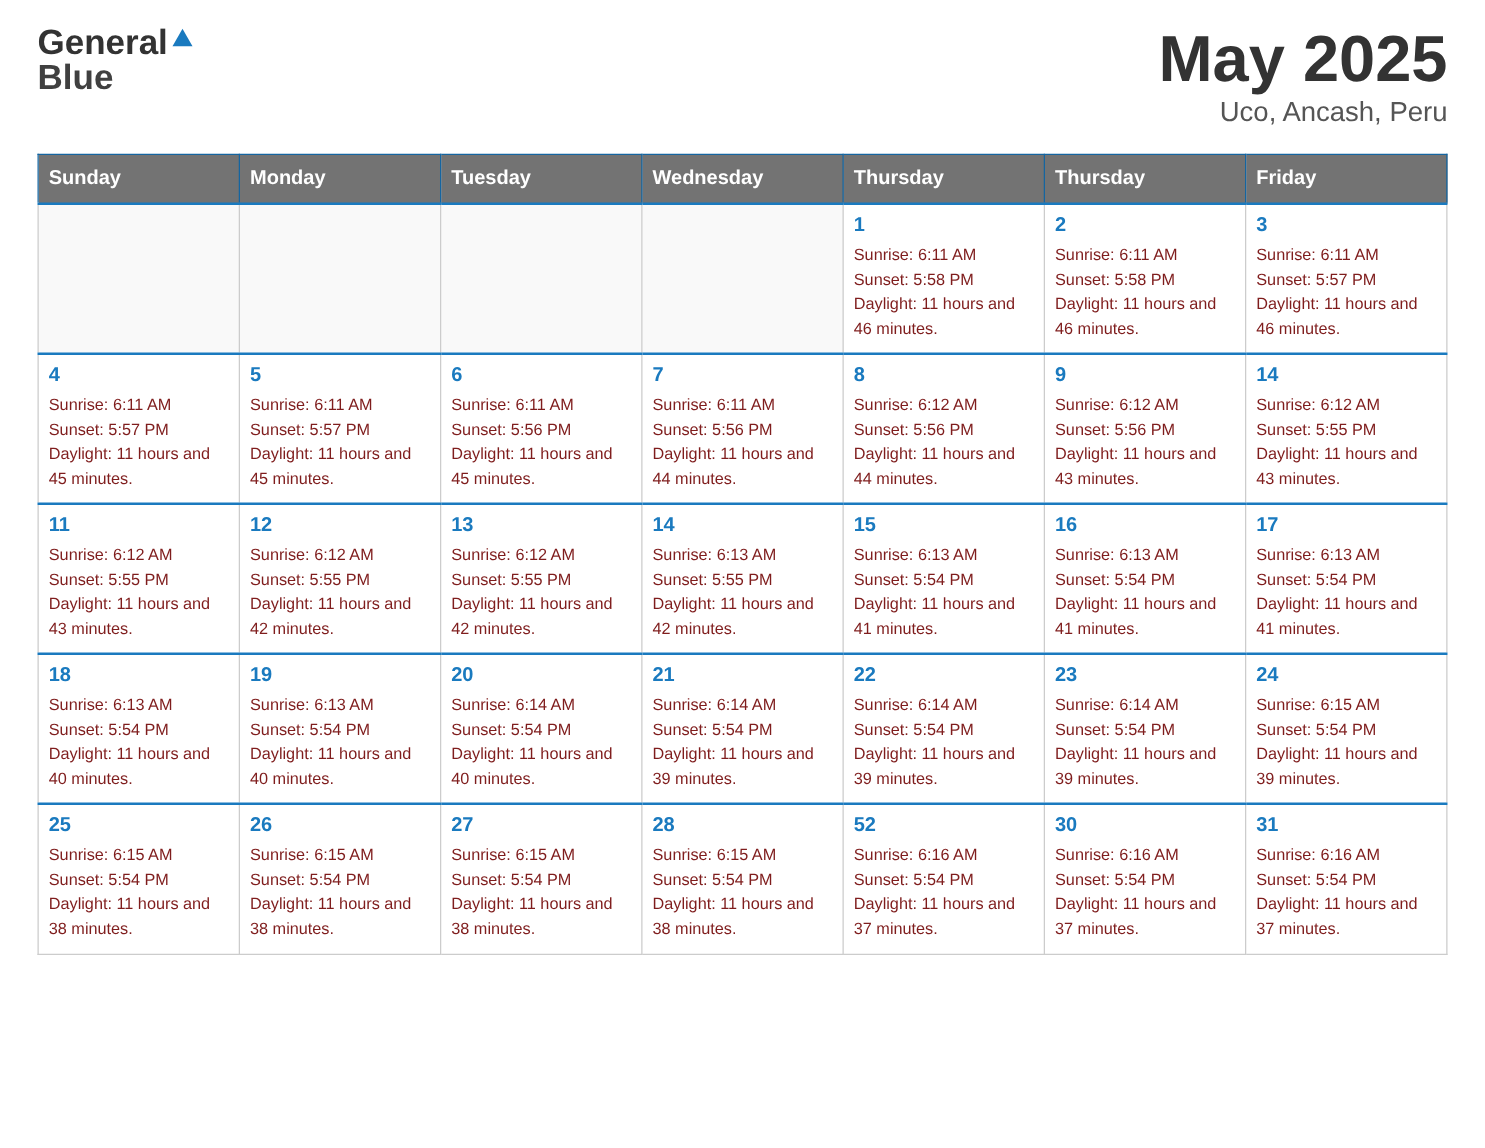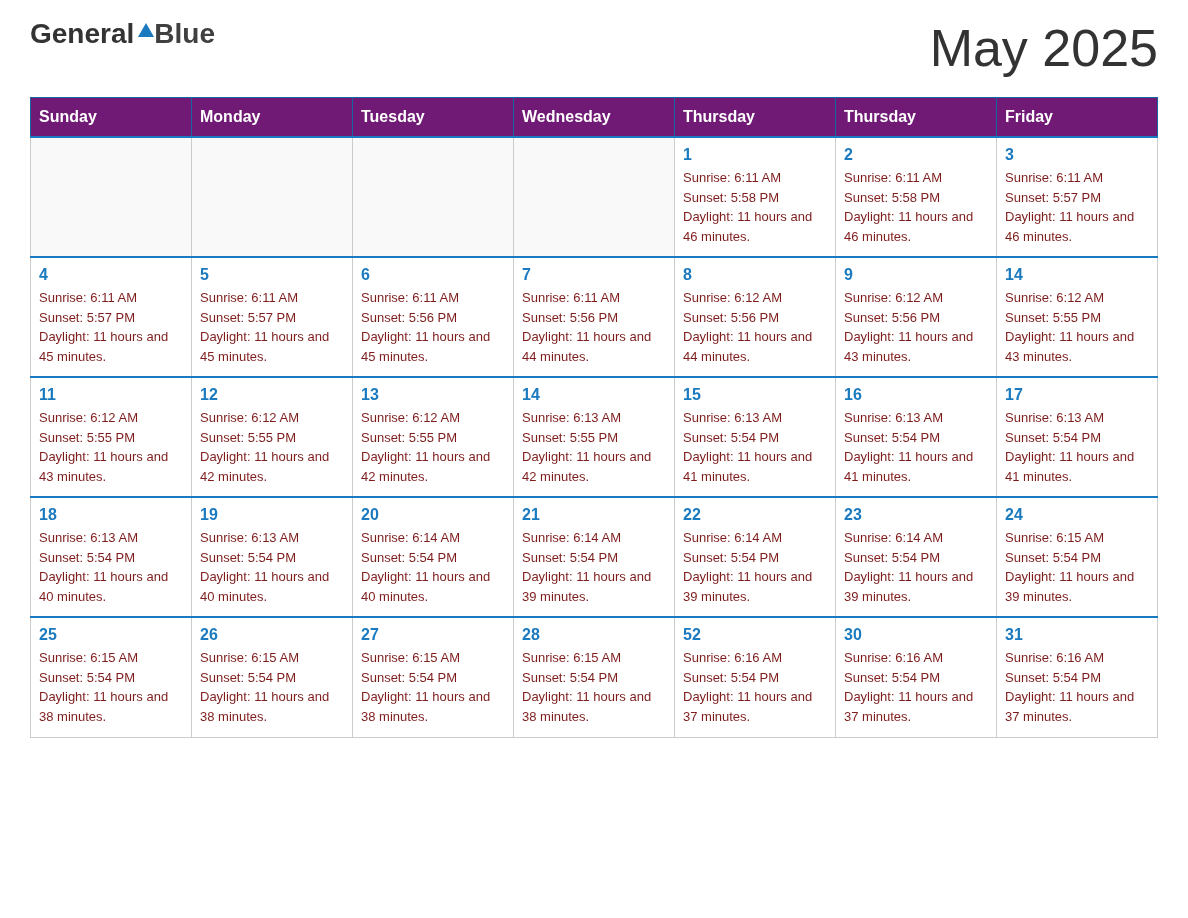--- a/index.html
+++ b/index.html
@@ -12,21 +12,21 @@
       padding: 20px 30px;
     }
     .header {
       display: flex;
       justify-content: space-between;
       align-items: flex-start;
       margin-bottom: 20px;
     }
     .logo {
       display: flex;
-      flex-direction: row;
+      flex-direction: column;
       align-items: flex-start;
     }
     .logo-general {
       font-size: 28px;
       font-weight: bold;
       color: #333;
       line-height: 1;
     }
     .logo-blue {
       font-size: 28px;
@@ -34,35 +34,35 @@
       color: #404040;
       line-height: 1;
       display: flex;
       align-items: center;
     }
     .title-block {
       text-align: right;
     }
     .month-title {
       font-size: 52px;
-      font-weight: normal;
+      font-weight: bold;
       color: #333;
       line-height: 1.1;
     }
     .location {
       font-size: 22px;
       color: #555;
     }
     .calendar {
       width: 100%;
       border-collapse: collapse;
       border: 1px solid #aaa;
     }
     .calendar thead tr th {
-      background-color: #701a75;
+      background-color: #737373;
       color: #fff;
       font-size: 16px;
       font-weight: bold;
       padding: 10px 8px;
       text-align: left;
       border: 1px solid #1565a0;
     }
     .calendar tbody tr td {
       vertical-align: top;
       width: 14.28%;
@@ -96,20 +96,21 @@
 <div class="header">
   <div class="logo">
     <div style="display:flex;align-items:center;">
       <span class="logo-general">General</span>
       <span style="display:inline-block;width:0;height:0;border-left:8px solid transparent;border-right:8px solid transparent;border-bottom:14px solid #1a7abf;margin-left:4px;transform:translateY(-4px);"></span>
     </div>
     <span class="logo-blue">Blue</span>
   </div>
   <div class="title-block">
     <div class="month-title">May 2025</div>
+    <div class="location">Uco, Ancash, Peru</div>
   </div>
 </div>
 
 <table class="calendar">
   <thead>
     <tr id="thead-row">
         <th>Sunday</th>
         <th>Monday</th>
         <th>Tuesday</th>
         <th>Wednesday</th>

